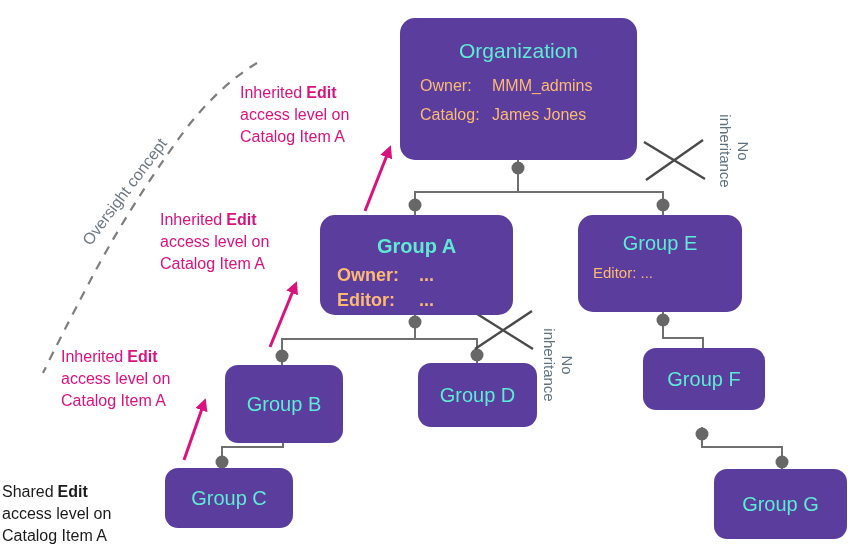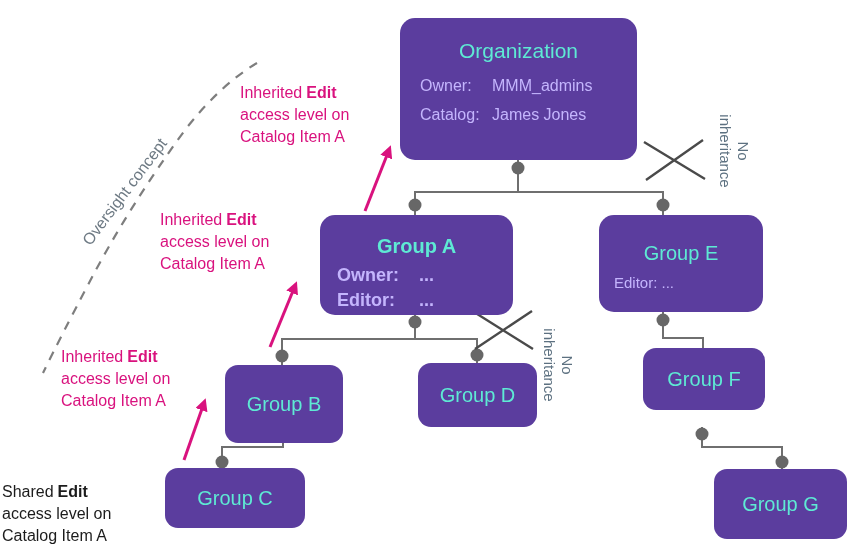--- a/index.html
+++ b/index.html
@@ -9,28 +9,28 @@
   }
   svg.layer{position:absolute;left:0;top:0;width:859px;height:560px;pointer-events:none;}
   .node{
     position:absolute;background:var(--node_purple,#5b3d9e);color:#ffffff;
     border-radius:15px;box-sizing:border-box;
   }
   .node-title{text-align:center;font-size:20px;color:#5eead4;}
   .t-lg{font-size:21px;}
   .n-org{left:400px;top:18px;width:237px;height:142px;padding-top:21px;}
   .n-a{left:320px;top:215px;width:193px;height:100px;padding-top:20px;font-weight:bold;}
-  .n-e{left:599px;top:215px;width:164px;height:97px;padding-top:27px;}
+  .n-e{left:578px;top:215px;width:164px;height:97px;padding-top:17px;}
   .n-sm{display:flex;align-items:center;justify-content:center;border-radius:13px;}
   .n-b{left:225px;top:365px;width:118px;height:78px;}
   .n-d{left:418px;top:363px;width:119px;height:64px;}
-  .n-c{left:165px;top:468px;width:140px;height:60px;}
+  .n-c{left:165px;top:468px;width:128px;height:60px;}
   .n-f{left:643px;top:348px;width:122px;height:62px;}
   .n-g{left:714px;top:469px;width:133px;height:70px;}
-  .node-rows{margin-top:14px;font-size:16px;color:#c4b5fd;}
+  .node-rows{margin-top:14px;font-size:16px;color:#fdba74;}
   .n-org .node-rows{padding-left:20px;}
   .n-a .node-rows{margin-top:7px;padding-left:17px;font-size:18px;}
   .n-e .node-rows{margin-top:9px;padding-left:15px;font-size:15px;}
   .row{margin-bottom:11px;white-space:nowrap;}
   .n-a .row{margin-bottom:4px;}
   .lbl{display:inline-block;}
   .w72{width:72px;}
   .w82{width:82px;}
   .ann{position:absolute;font-size:16px;line-height:22px;white-space:nowrap;}
   .ann-pink{color:var(--accent_pink,#d9127e);}

